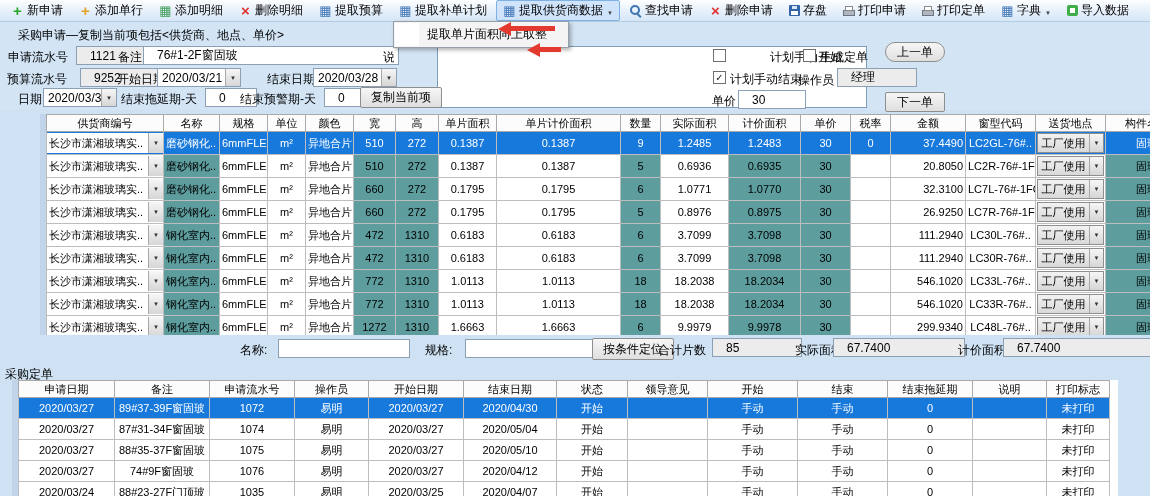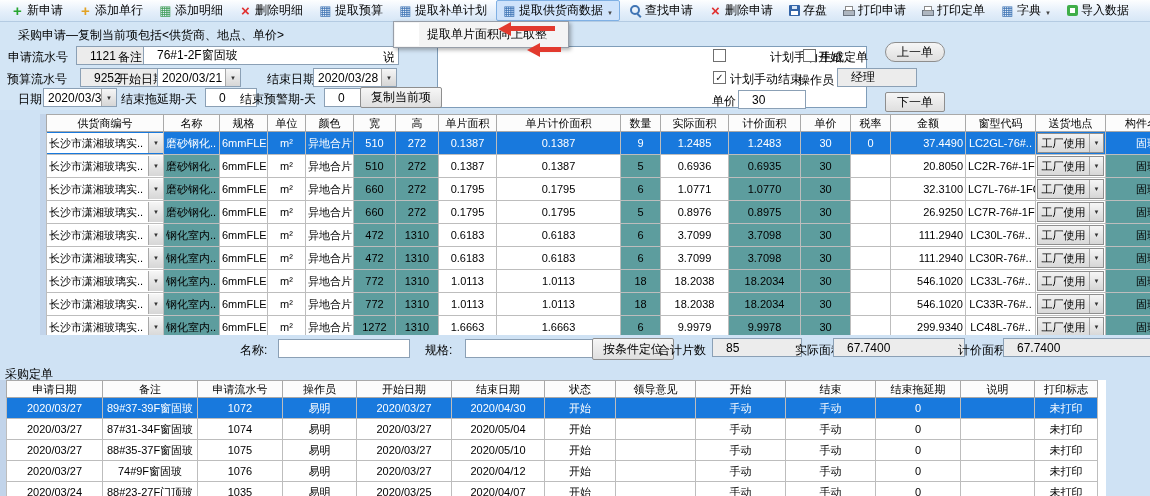--- a/index.html
+++ b/index.html
@@ -574,21 +574,21 @@
   <div class="btn" style="left:592px;top:3px;width:80px;height:20px;">按条件定位</div>
   <div class="lbl" style="left:658px;top:7px;">合计片数</div>
   <input class="fld gray" style="left: 712px; top: 3px; width: 62px;" value="85">
   <div class="lbl" style="left:795px;top:7px;">实际面积</div>
   <input class="fld gray" style="left: 833px; top: 3px; width: 104px;" value="67.7400">
   <div class="lbl" style="left:958px;top:7px;">计价面积</div>
   <input class="fld gray" style="left: 1003px; top: 3px; width: 128px;" value="67.7400">
 </div>
 
 <div class="seclabel">采购定单</div>
-<div class="gridwrap" style="left:0;top:380px;width:1106px;height:116px;">
+<div class="gridwrap" style="left:12px;top:380px;width:1106px;height:116px;">
   <div class="gutter"></div>
   <div id="ordersgrid">
       <table class="grid" style="width: 1091px;">
         <colgroup>
           <col style="width: 96px;">
           <col style="width: 95px;">
           <col style="width: 85px;">
           <col style="width: 74px;">
           <col style="width: 95px;">
           <col style="width: 93px;">

